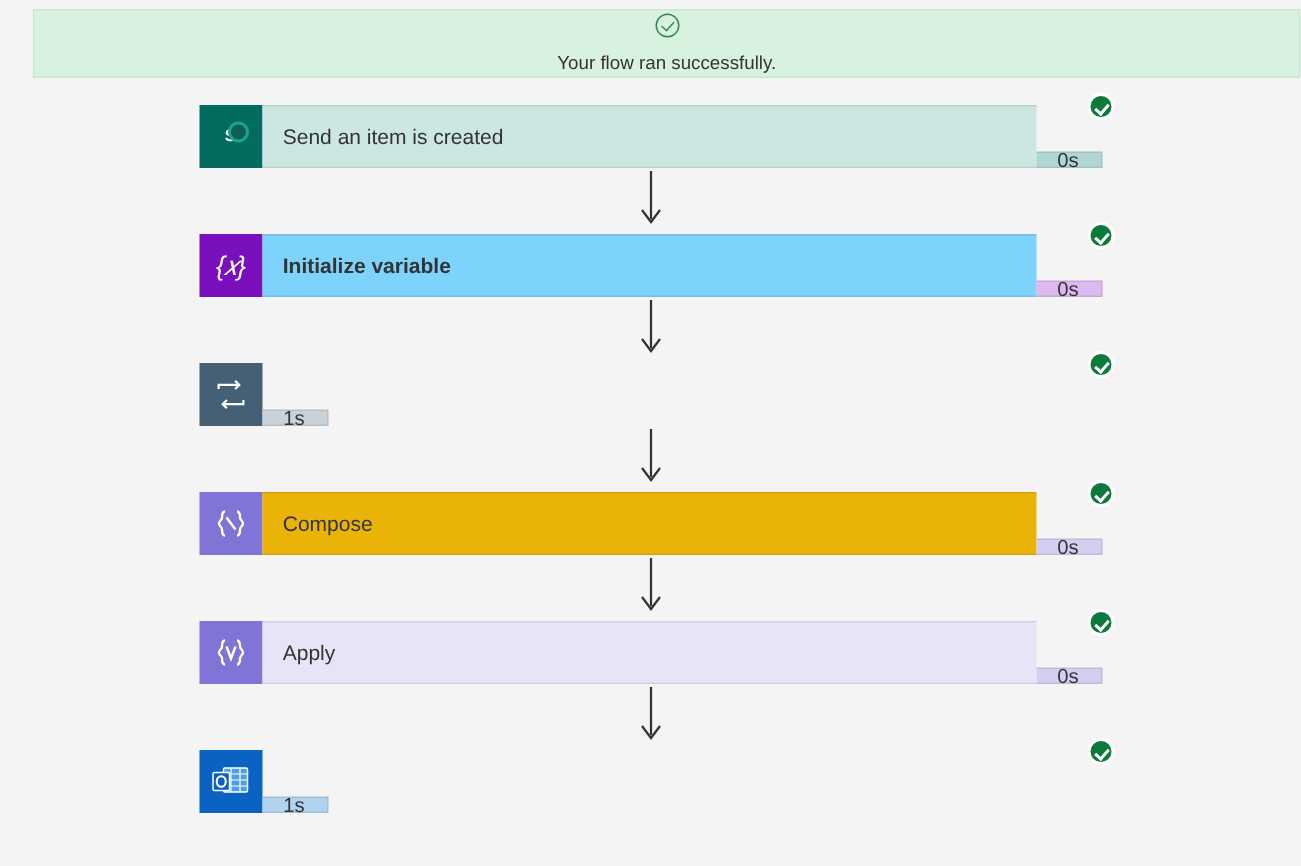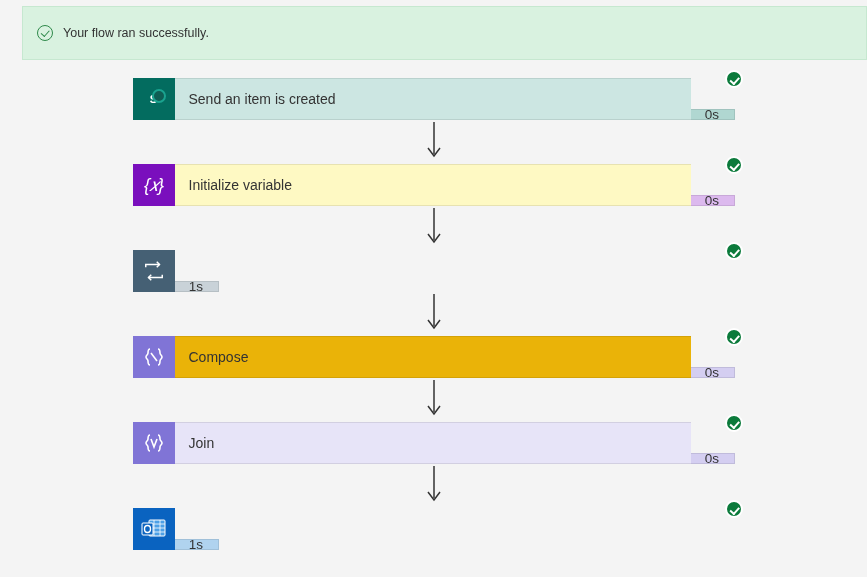--- a/index.html
+++ b/index.html
@@ -6,25 +6,26 @@
     body {
       font-family: "Segoe UI", Arial, sans-serif;
       background: #f4f4f4;
       width: 867px;
       height: 577px;
       overflow: hidden;
     }
     .banner {
       background: #d9f2e0;
       border: 1px solid #c6e8d0;
-      padding: 18px 14px;
+      padding: 2px 14px;
       display: flex;
       align-items: center;
       gap: 10px;
       margin: 6px 0 18px 22px;
+      flex-direction: column;
     }
     .banner .check-icon {
       width: 16px;
       height: 16px;
       border: 1.6px solid #2f8a4b;
       border-radius: 50%;
       position: relative;
       flex-shrink: 0;
     }
     .banner .check-icon::after {
@@ -112,21 +113,21 @@
       justify-content: center;
     }
     .connector svg { display: block; }
 
     
     .sharepoint .icon-box { background: #036c5f; }
     .sharepoint .label-box { background: #cce6e2; }
     .sharepoint .time-box  { background: #b0d7d1; }
 
     .var-init .icon-box { background: #7a0fbd; }
-    .var-init .label-box { background: #fef9c3; }
+    .var-init .label-box { background: #7dd3fc; font-weight: bold; }
     .var-init .time-box  { background: #dcb9ee; }
 
     .apply .icon-box { background: #456074; }
     .apply .label-box { background: #e6e9eb; }
     .apply .time-box  { background: #c9d2d8; }
 
     .compose .icon-box { background: #8074d6; }
     .compose .label-box { background: #eab308; }
     .compose .time-box  { background: #d4cef1; }
 
@@ -235,21 +236,21 @@
   </div>
 
   <div class="step join">
     <div class="icon-box code-v-brace">
       <svg width="24" height="24" viewBox="0 0 24 24" fill="none" stroke="#fff" stroke-width="1.6">
         <path d="M8 4 C6 4 6 6 6 8 C6 10 4 10 4 12 C4 14 6 14 6 16 C6 18 6 20 8 20"></path>
         <path d="M16 4 C18 4 18 6 18 8 C18 10 20 10 20 12 C20 14 18 14 18 16 C18 18 18 20 16 20"></path>
         <polyline points="9 8 12 16 15 8"></polyline>
       </svg>
     </div>
-    <div class="label-box">Join</div>
+    <div class="label-box">Apply</div>
     <div class="time-box">0s</div>
     <span class="status-badge"></span>
   </div>
 
   <div class="connector">
     <svg width="20" height="44" viewBox="0 0 20 44">
       <line x1="10" y1="2" x2="10" y2="34" stroke="#333" stroke-width="1.5"></line>
       <polyline points="4,28 10,36 16,28" fill="none" stroke="#333" stroke-width="1.5"></polyline>
     </svg>
   </div>

